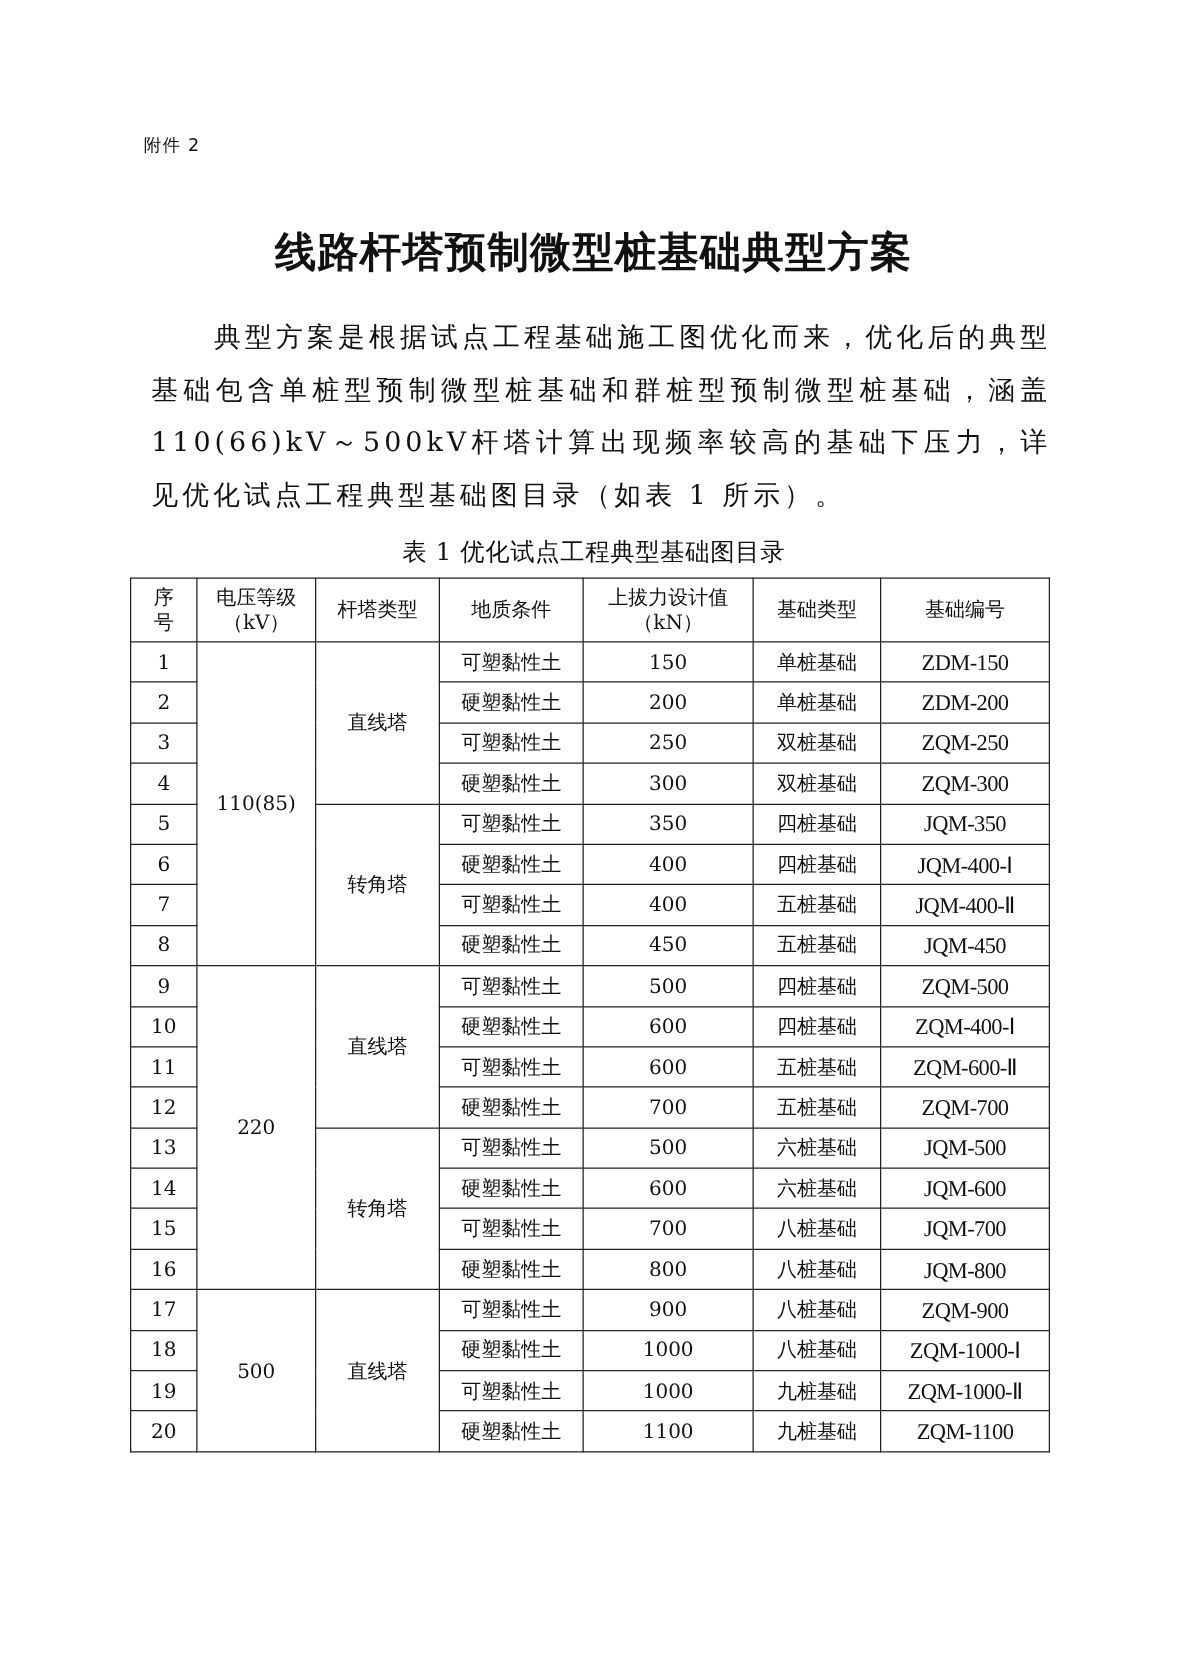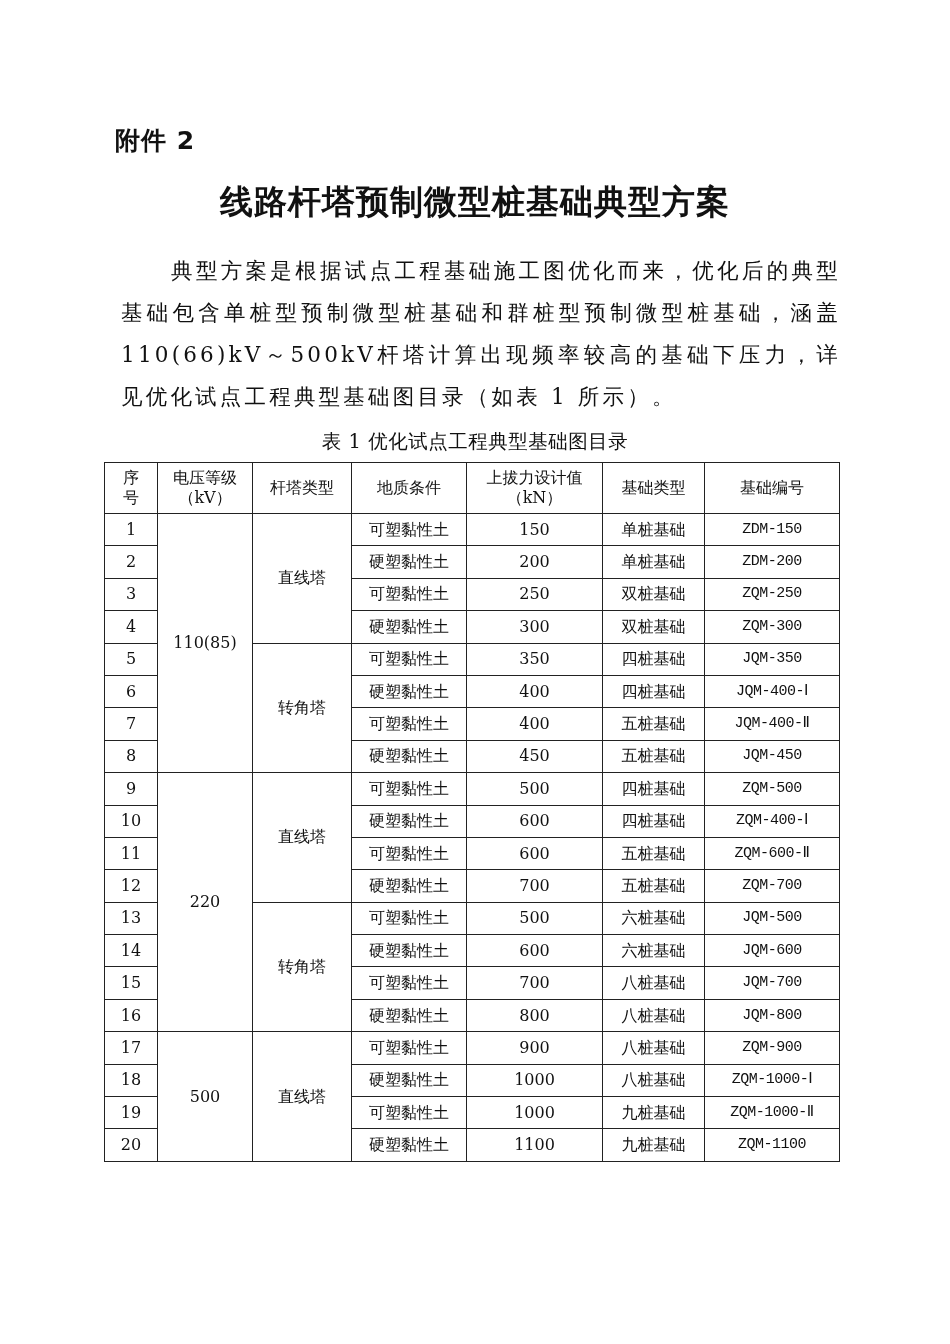--- a/index.html
+++ b/index.html
@@ -1,26 +1,26 @@
 <!DOCTYPE html>
 <html><head>
 <meta charset="utf-8">
 <style>
   html, body { margin:0; padding:0; background:#ffffff; }
   body { width:950px; height:1344px; position:relative; overflow:hidden; color:#111; font-family:"DejaVu Serif","Liberation Serif",serif; }
-  .attach { position:absolute; left:115px; top:124px; font-family:"DejaVu Sans","Liberation Sans",sans-serif; font-size:25px; font-weight:bold; letter-spacing:1px; }
+  .attach { position:absolute; left:115px; top:108px; font-family:"DejaVu Sans","Liberation Sans",sans-serif; font-size:14px; font-weight:normal; letter-spacing:1px; }
   .title { position:absolute; left:0; width:950px; top:180px; text-align:center; font-size:33px; font-weight:bold; letter-spacing:1px; font-family:"DejaVu Serif","Liberation Serif",serif; }
   .para { position:absolute; left:121px; width:720px; top:250px; font-size:21.5px; line-height:42px; letter-spacing:3.2px; text-align:justify; }
   .para .indent { display:inline-block; width:50px; }
   .caption { position:absolute; left:0; width:950px; top:428px; text-align:center; font-size:19.5px; letter-spacing:0.5px; }
   table.catalog { position:absolute; left:104px; top:462px; border-collapse:collapse; font-size:16px; table-layout:fixed; }
   table.catalog td, table.catalog th { border:1px solid #222; text-align:center; vertical-align:middle; padding:0; font-weight:normal; line-height:20px; }
   table.catalog th { height:50px; }
   table.catalog td { height:31.4px; }
-  .mono { font-family:Liberation Mono, monospace; font-size:15px; letter-spacing:-0.5px; }
+  .mono { font-family:Liberation Serif, serif; font-size:18px; letter-spacing:-0.5px; }
 </style>
 </head>
 <body>
 
 <div class="attach">附件 2</div>
 <div class="title">线路杆塔预制微型桩基础典型方案</div>
 <div class="para"><span class="indent"></span><span>典型方案是根据试点工程基础施工图优化而来，优化后的典型基础包含单桩型预制微型桩基础和群桩型预制微型桩基础，涵盖 110(66)kV～500kV杆塔计算出现频率较高的基础下压力，详见优化试点工程典型基础图目录（如表 1 所示）。</span></div>
 <div class="caption">表 1 优化试点工程典型基础图目录</div>
 
 <table class="catalog">

